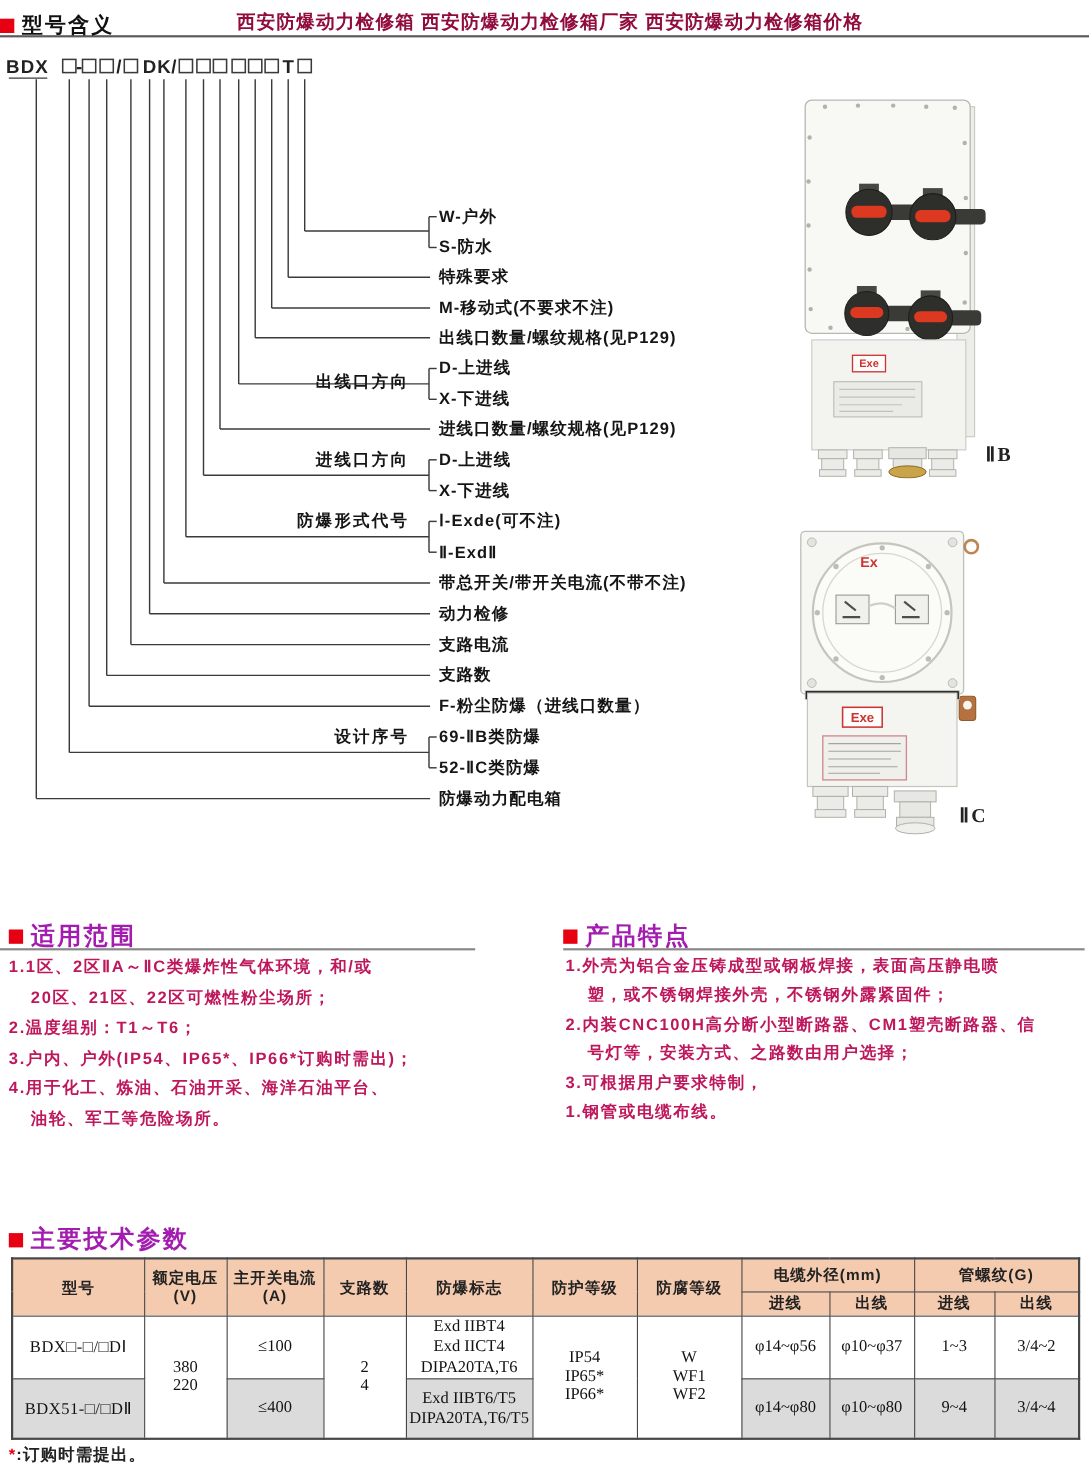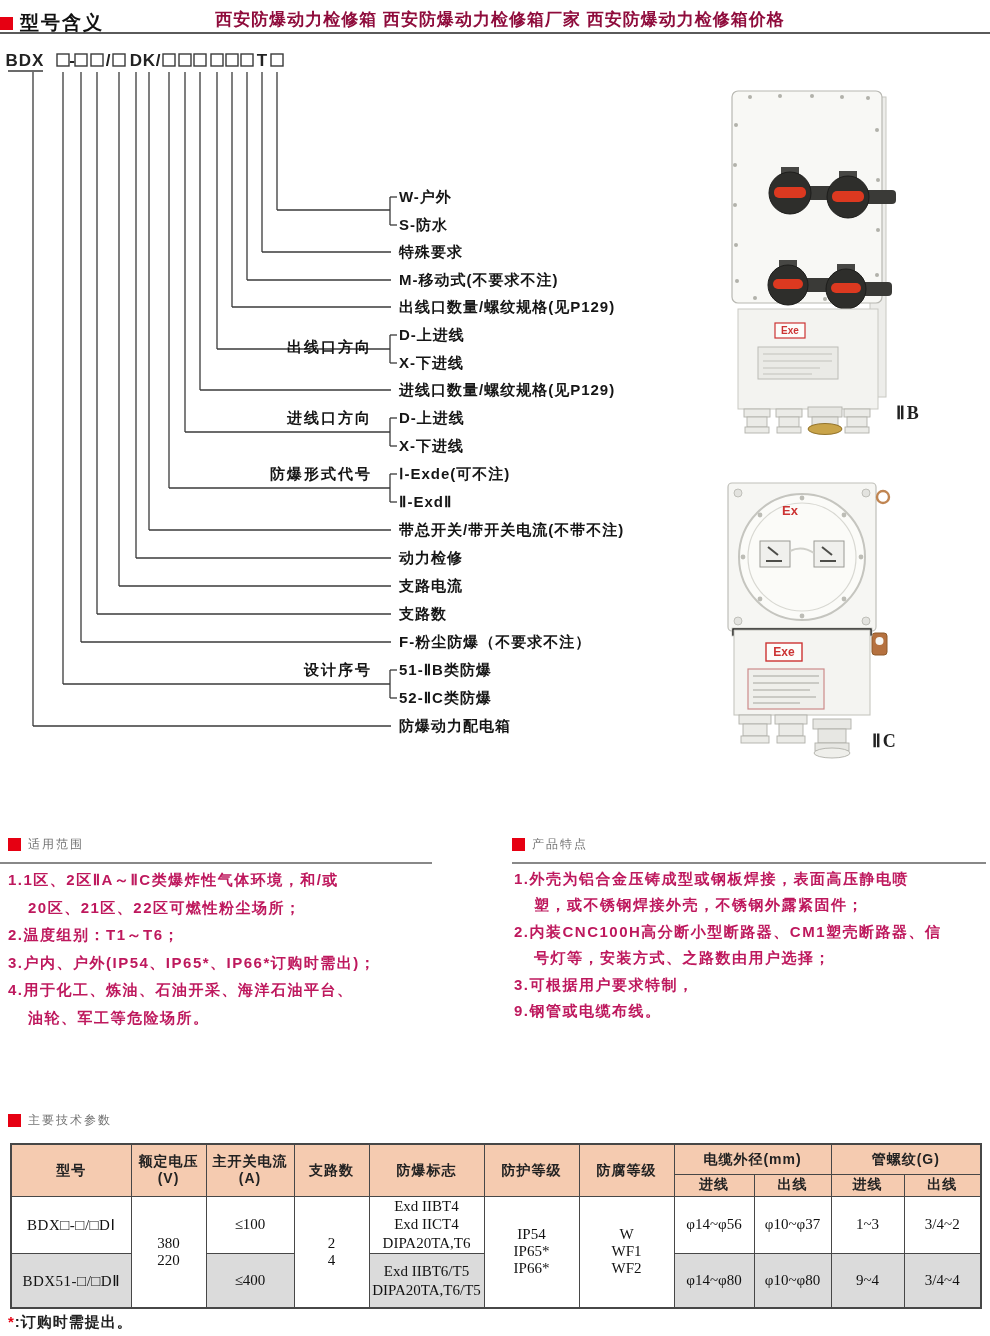--- a/index.html
+++ b/index.html
@@ -29,21 +29,21 @@
     letter-spacing:1px;color:#151515;white-space:nowrap;}
   .dcat{position:absolute;right:618px;transform:translateY(-50%);font-size:15px;font-weight:600;
     letter-spacing:2px;color:#151515;white-space:nowrap;}
 
   
   .fig-label{position:absolute;font-family:"Liberation Serif", serif;font-size:18px;font-weight:bold;
     letter-spacing:2px;color:#222;}
 
   
   .sec-title-row{position:absolute;display:flex;align-items:center;gap:7px;}
-  .sec-title{font-size:12px;font-weight:normal;letter-spacing:2px;color:#737373;}
+  .sec-title{font-size:22px;font-weight:bold;letter-spacing:2px;color:#a21caf;}
   .sec-rule{position:absolute;height:0;border-top:2px solid #888;}
   .body-lines{position:absolute;}
   .bline{font-size:15px;font-weight:600;letter-spacing:1.5px;color:#be185d;white-space:nowrap;}
   .scope .bline{line-height:27.6px;}
   .feat .bline{line-height:26.4px;}
   .cont{padding-left:20px;}
 
   
   table.specs{position:absolute;left:10px;top:1143px;width:970px;border-collapse:collapse;
     table-layout:fixed;border:2px solid #474747;}
@@ -170,23 +170,23 @@
     <div class="dcat" style="top:418px">进线口方向</div>
     <div class="dopt" style="top:418px">D-上进线</div>
     <div class="dopt" style="top:446px">X-下进线</div>
     <div class="dcat" style="top:474px">防爆形式代号</div>
     <div class="dopt" style="top:474px">Ⅰ-Exde(可不注)</div>
     <div class="dopt" style="top:502px">Ⅱ-ExdⅡ</div>
     <div class="dlabel" style="top:530px">带总开关/带开关电流(不带不注)</div>
     <div class="dlabel" style="top:558px">动力检修</div>
     <div class="dlabel" style="top:586px">支路电流</div>
     <div class="dlabel" style="top:614px">支路数</div>
-    <div class="dlabel" style="top:642px">F-粉尘防爆（不要求不注）</div>
+    <div class="dlabel" style="top:642px">F-粉尘防爆（进线口数量）</div>
     <div class="dcat" style="top:670px">设计序号</div>
-    <div class="dopt" style="top:670px">51-ⅡB类防爆</div>
+    <div class="dopt" style="top:670px">69-ⅡB类防爆</div>
     <div class="dopt" style="top:698px">52-ⅡC类防爆</div>
     <div class="dlabel" style="top:726px">防爆动力配电箱</div>
   </div>
 
   <svg class="abs" style="left:720px;top:85px;" width="180" height="350" viewBox="0 0 180 350">
 
     <rect x="150" y="12" width="16" height="300" fill="#ededea" stroke="#c8c8c2" stroke-width="1"></rect>
 
     <rect x="12" y="6" width="150" height="212" rx="6" fill="#f8f8f5" stroke="#b8b8b2" stroke-width="1.2"></rect>
 
@@ -364,21 +364,21 @@
     <span class="bullet"></span>
     <span class="sec-title">产品特点</span>
   </div>
   <div class="sec-rule" style="left:512px;top:862px;width:474px;"></div>
   <div class="body-lines feat" style="left:514px;top:866px;width:474px;">
     <div class="bline">1.外壳为铝合金压铸成型或钢板焊接，表面高压静电喷</div>
     <div class="bline cont">塑，或不锈钢焊接外壳，不锈钢外露紧固件；</div>
     <div class="bline">2.内装CNC100H高分断小型断路器、CM1塑壳断路器、信</div>
     <div class="bline cont">号灯等，安装方式、之路数由用户选择；</div>
     <div class="bline">3.可根据用户要求特制，</div>
-    <div class="bline">9.钢管或电缆布线。</div>
+    <div class="bline">1.钢管或电缆布线。</div>
   </div>
 
   <div class="sec-title-row" style="left:8px;top:1112px;">
     <span class="bullet"></span>
     <span class="sec-title">主要技术参数</span>
   </div>
 
   <table class="specs">
     <colgroup>
       <col style="width:120px">

